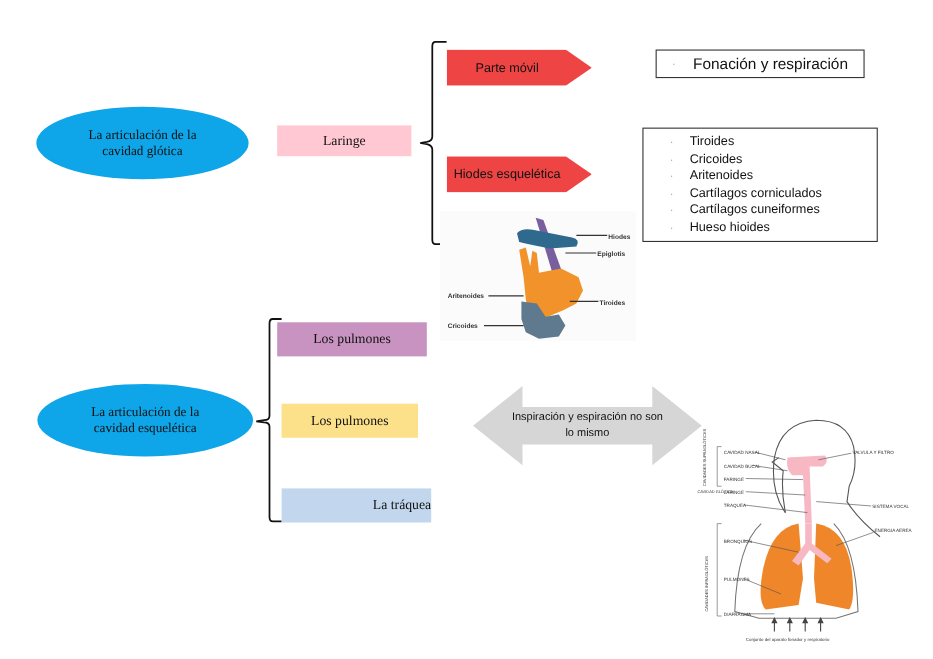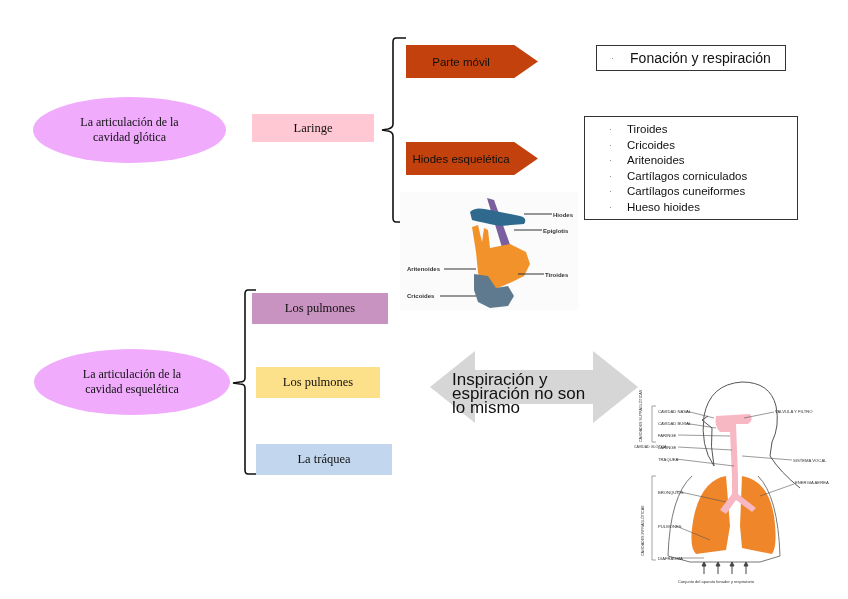--- a/index.html
+++ b/index.html
@@ -1,20 +1,20 @@
 <!DOCTYPE html>
 <html><head>
 <meta charset="utf-8">
 <style>
   html, body { margin:0; padding:0; background:#ffffff; }
   body { width:848px; height:599px; position:relative; overflow:hidden; font-family:"Liberation Serif", serif; }
   .abs { position:absolute; }
-  .ellipse { background:#f0abfc; border-radius:50%; display:flex; align-items:center; justify-content:center; text-align:center; font-family:"Liberation Serif", serif; font-size:12px; line-height:15px; color:#111; }
+  .ellipse { background:#0ea5e9; border-radius:50%; display:flex; align-items:center; justify-content:center; text-align:center; font-family:"Liberation Serif", serif; font-size:12px; line-height:15px; color:#111; }
   .box { display:flex; align-items:center; justify-content:center; font-family:"Liberation Serif", serif; font-size:12.5px; color:#111; }
-  .chev { background:#c2410c; clip-path:polygon(0 0, 82% 0, 100% 50%, 82% 100%, 0 100%); display:flex; align-items:center; justify-content:center; font-family:"Liberation Sans", sans-serif; font-size:11.5px; color:#111; padding-right:22px; box-sizing:border-box; }
+  .chev { background:#ef4444; clip-path:polygon(0 0, 82% 0, 100% 50%, 82% 100%, 0 100%); display:flex; align-items:center; justify-content:center; font-family:"Liberation Sans", sans-serif; font-size:11.5px; color:#111; padding-right:22px; box-sizing:border-box; }
   .sans { font-family:"Liberation Sans", sans-serif; }
   .listbox { border:1px solid #333; background:#fff; box-sizing:border-box; }
   .listbox ul { list-style:none; margin:0; padding:0; }
   .listbox li { font-family:"Liberation Sans", sans-serif; font-size:11.5px; line-height:15.5px; color:#111; position:relative; padding-left:42px; }
   .listbox li .dot { position:absolute; left:24px; top:0; color:#888; font-size:9px; }
   svg text { font-family:"Liberation Sans", sans-serif; }
 </style>
 </head>
 <body>
 
@@ -89,28 +89,28 @@
 <svg class="abs" style="left:230px; top:288px;" width="30" height="190" viewBox="0 0 30 190">
   <path d="M26 2 L18 2 Q15 2 15 6 L15 90 Q15 94 10 94 L3 95 L10 96 Q15 96 15 100 L15 182 Q15 186 18 186 L26 186" fill="none" stroke="#111" stroke-width="1.6"></path>
 </svg>
 
 <div class="abs box" style="left:252px; top:293px; width:136px; height:31px; background:#c893c0;">
   <span>Los pulmones</span>
 </div>
 <div class="abs box" style="left:256px; top:367px; width:124px; height:31px; background:#fde18a;">
   <span>Los pulmones</span>
 </div>
-<div class="abs box" style="left:256px; top:444px; width:136px; height:31px; background:#c2d7ed;">
+<div class="abs box" style="left:256px; top:444px; width:136px; height:31px; background:#c2d7ed;justify-content:flex-end;">
   <span>La tráquea</span>
 </div>
 
 <svg class="abs" style="left:430px; top:350px;" width="208" height="74" viewBox="0 0 208 74">
   <polygon points="0,37 45,1 45,20 163,20 163,1 208,37 163,73 163,54 45,54 45,73" fill="#d6d6d6"></polygon>
 </svg>
-<div class="abs sans" style="left:452px; top:373px; width:164px; font-size:17px; line-height:14px; color:#111;">
+<div class="abs sans" style="left:452px; top:373px; width:164px; text-align:center; font-size:10px; line-height:14px; color:#111;">
   <div>Inspiración y espiración no son</div>
   <div>lo mismo</div>
 </div>
 
 <svg class="abs" style="left:630px; top:376px;" width="200" height="210" viewBox="0 0 200 210">
 
   <path d="M84 90 Q70 70 74 40 Q80 8 112 6 Q140 6 146 30 Q150 50 142 66 L140 80 Q150 96 170 112" fill="none" stroke="#555" stroke-width="1"></path>
   <path d="M84 90 Q80 70 82 52 L72 44 L78 40" fill="none" stroke="#555" stroke-width="1"></path>
 
   <path d="M86 40 L120 38 Q124 44 118 48 L106 48 L108 100 L102 100 L100 56 L90 56 Q84 50 86 40 Z" fill="#f7b8c4"></path>

